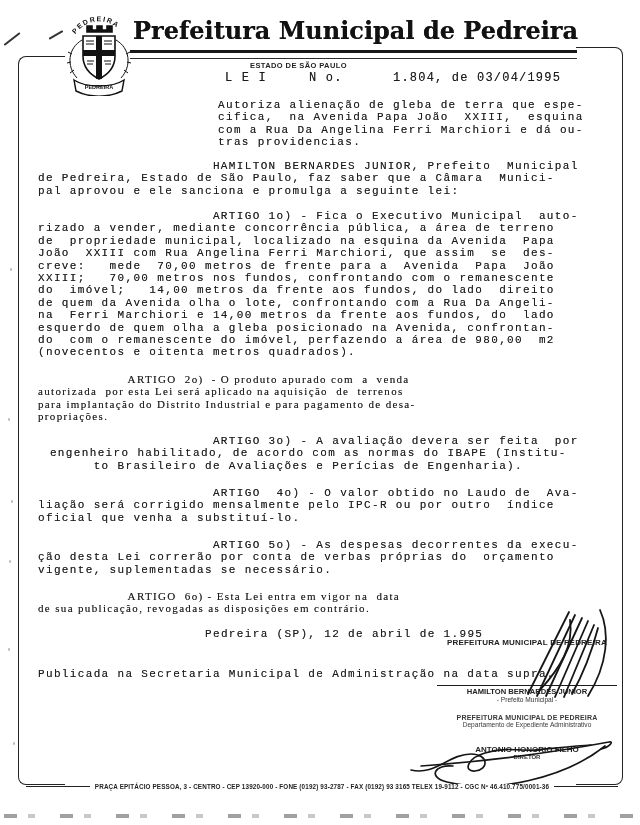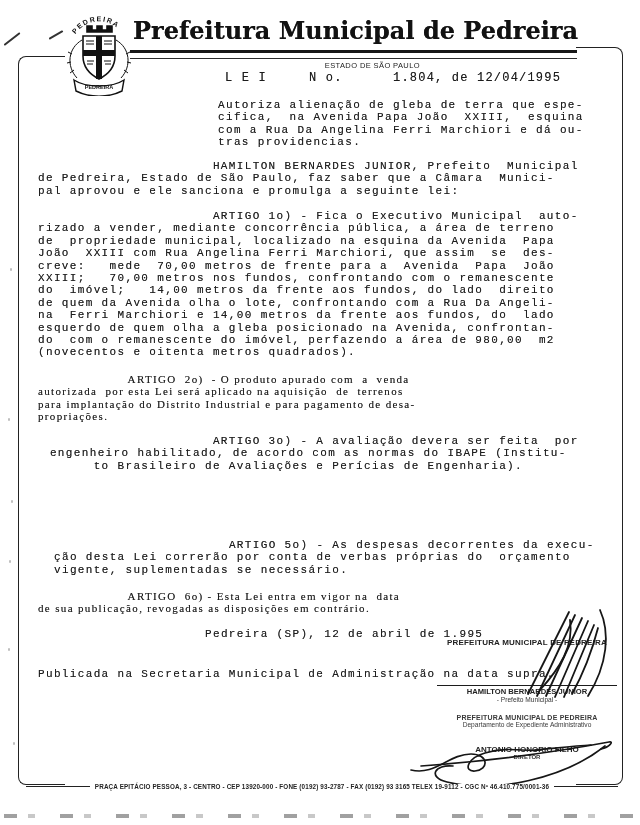--- a/index.html
+++ b/index.html
@@ -10,22 +10,22 @@
     border-left:1.6px solid #222;border-top:1.6px solid #222;border-bottom:1.6px solid #222;
     border-radius:8px 0 0 8px;}
   .border-right{position:absolute;left:576px;top:47px;width:46px;height:736px;
     border-right:1.6px solid #222;border-top:1.6px solid #222;border-bottom:1.6px solid #222;
     border-radius:0 8px 8px 0;}
   .title{position:absolute;left:133px;top:16px;width:460px;
     font-family:"DejaVu Serif","Liberation Serif",serif;font-weight:700;font-size:24px;
     color:#121212;white-space:nowrap;text-shadow:0 0 .6px rgba(0,0,0,.7);}
   .title-rule{position:absolute;left:130px;top:50px;width:447px;height:5px;
     border-top:3.6px solid #171717;border-bottom:1.4px solid #2a2a2a;}
-  .state{position:absolute;left:250px;top:61px;width:170px;text-align:right;
-    font-size:7.5px;font-weight:400;letter-spacing:.4px;color:#222;}
+  .state{position:absolute;left:250px;top:61px;width:170px;text-align:left;
+    font-size:7.5px;font-weight:700;letter-spacing:.4px;color:#222;}
   .law-line{position:absolute;left:225px;top:72px;
     font:12px/13px "Liberation Mono","DejaVu Sans Mono",monospace;letter-spacing:1.2px;
     color:#1c1c1c;white-space:pre;text-shadow:0 0 .5px rgba(20,20,20,.55);}
   .para{position:absolute;left:38px;
     font:11px/12.4px "Liberation Mono","DejaVu Sans Mono",monospace;letter-spacing:1.35px;
     white-space:pre;color:#1d1d1d;text-shadow:0 0 .55px rgba(25,25,25,.55);}
   .stamp{position:absolute;text-align:center;color:#222;}
   .stamp .org{font-size:8px;font-weight:700;letter-spacing:.2px;white-space:nowrap;}
   .stamp .dept{font-size:6.6px;color:#3a3a3a;white-space:nowrap;}
   .stamp .rule{border-top:1.6px solid #1c1c1c;margin:2px 0 1px 0;}
@@ -84,21 +84,21 @@
         <path d="M16,46 l-4,-2 M15,54 l-4,1 M18,62 l-4,3 M70,46 l4,-2 M71,54 l4,1 M68,62 l4,3"></path>
       </g>
       <path d="M18,72 C30,80 56,80 68,72 L66,83 C52,90 34,90 20,83 z" fill="#fff" stroke="#111" stroke-width="1.4"></path>
       <text x="43" y="81" text-anchor="middle" font-size="5.5" font-weight="bold" fill="#111">PEDREIRA</text>
     </svg>
   </div>
 
   <div class="title">Prefeitura Municipal de Pedreira</div>
   <div class="title-rule"></div>
   <div class="state">ESTADO DE SÃO PAULO</div>
-  <div class="law-line">L E I     N o.      1.804, de 12/04/1995</div>
+  <div class="law-line">L E I     N o.      1.804, de 03/04/1995</div>
 
   <div class="para" style="top:99px;left:218px;">Autoriza alienação de gleba de terra que espe-
 cifica,  na Avenida Papa João  XXIII,  esquina
 com a Rua Da Angelina Ferri Marchiori e dá ou-
 tras providencias.</div>
   <div class="para" style="top:160px;">                      HAMILTON BERNARDES JUNIOR, Prefeito  Municipal
 de Pedreira, Estado de São Paulo, faz saber que a Câmara  Munici-
 pal aprovou e ele sanciona e promulga a seguinte lei:</div>
   <div class="para" style="top:210px;">                      ARTIGO 1o) - Fica o Executivo Municipal  auto-
 rizado a vender, mediante concorrência pública, a área de terreno
@@ -112,21 +112,24 @@
 esquerdo de quem olha a gleba posicionado na Avenida, confrontan-
 do  com o remanescente do imóvel, perfazendo a área de 980,00  m2
 (novecentos e oitenta metros quadrados).</div>
   <div class="para" style="top:373px;font-family:Liberation Serif, serif;">                      ARTIGO  2o)  - O produto apurado com  a  venda
 autorizada  por esta Lei será aplicado na aquisição  de  terrenos
 para implantação do Distrito Industrial e para pagamento de desa-
 propriações.</div>
   <div class="para" style="top:435px;text-align:center;">                      ARTIGO 3o) - A avaliação devera ser feita  por
 engenheiro habilitado, de acordo com as normas do IBAPE (Institu-
 to Brasileiro de Avaliações e Perícias de Engenharia).</div>
-  <div class="para" style="top:539px;margin-left:16px;">                      ARTIGO 5o) - As despesas decorrentes da execu-
+  <div class="para" style="top:487px;">                      ARTIGO  4o) - O valor obtido no Laudo de  Ava-
+liação será corrigido mensalmente pelo IPC-R ou por outro  índice
+oficial que venha a substituí-lo.</div>
+  <div class="para" style="top:539px;">                      ARTIGO 5o) - As despesas decorrentes da execu-
 ção desta Lei correrão por conta de verbas próprias do  orçamento
 vigente, suplementadas se necessário.</div>
   <div class="para" style="top:590px;font-family:Liberation Serif, serif;">                      ARTIGO  6o) - Esta Lei entra em vigor na  data
 de sua publicação, revogadas as disposições em contrário.</div>
   <div class="para" style="top:628px;left:205px;">Pedreira (SP), 12 de abril de 1.995</div>
   <div class="para" style="top:668px;">Publicada na Secretaria Municipal de Administração na data supra.</div>
 
   <div class="stamp" style="left:437px;top:638px;width:180px;">
     <div class="org">PREFEITURA MUNICIPAL DE PEDREIRA</div>
     <div style="height:36px;"></div>

